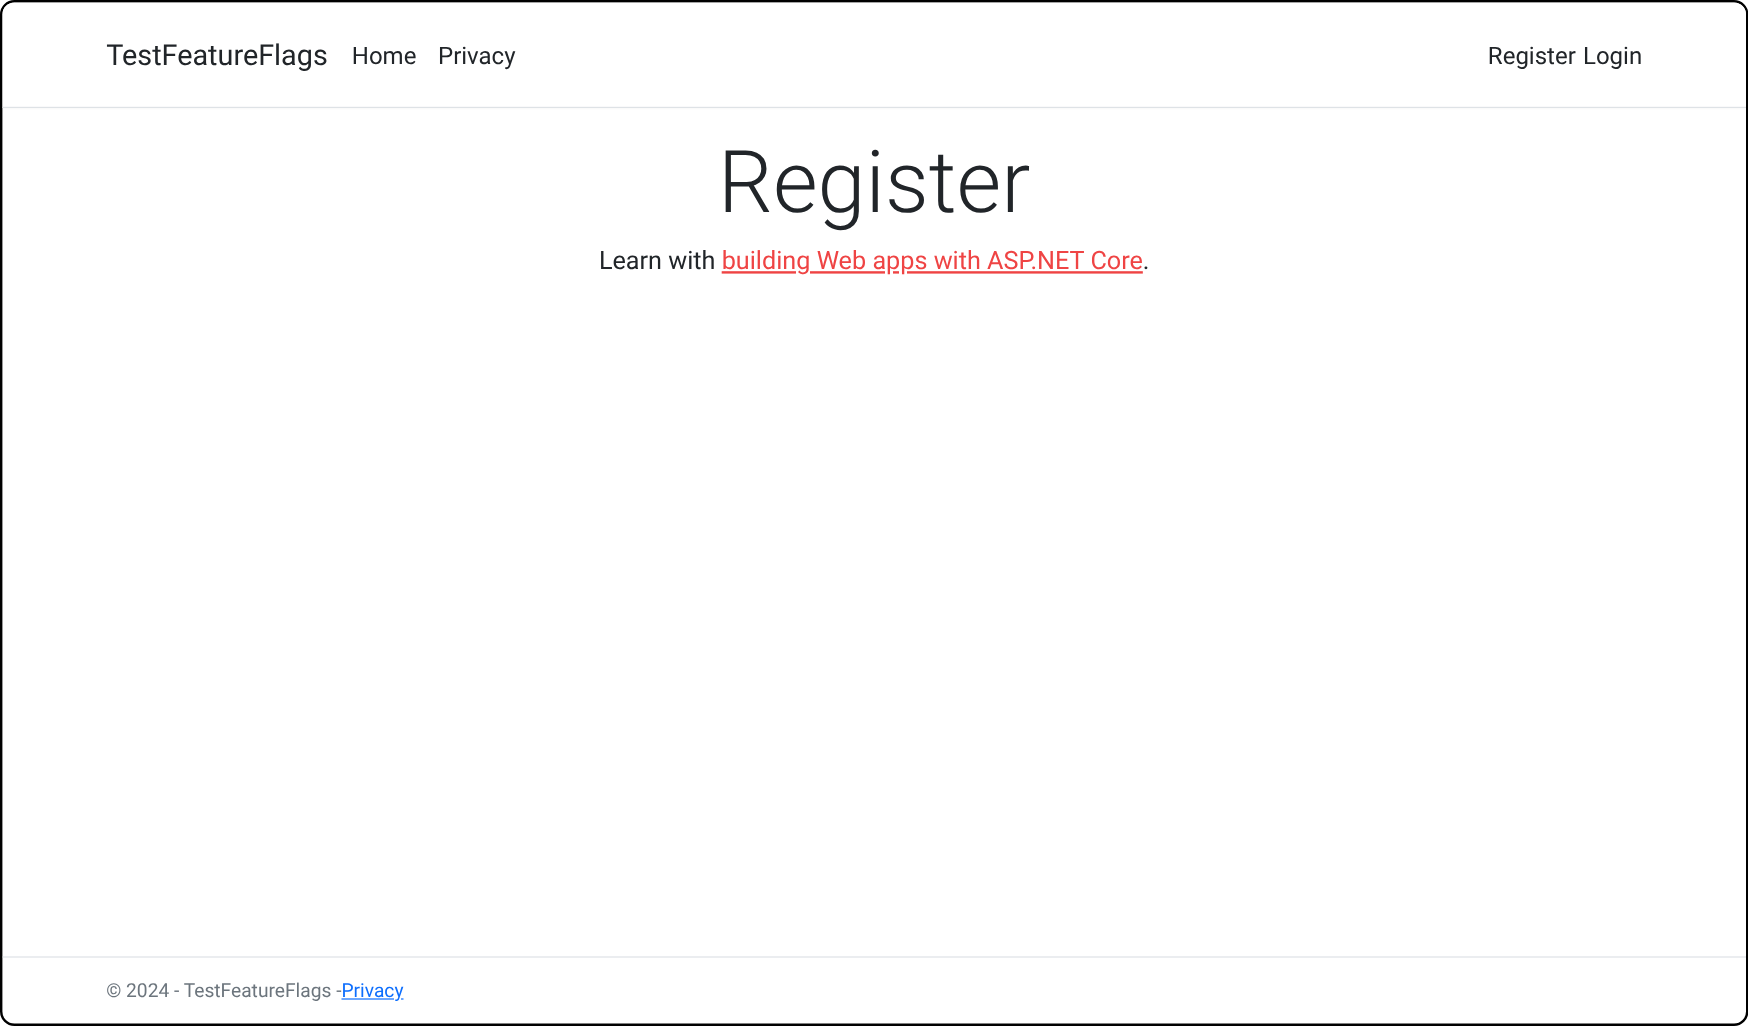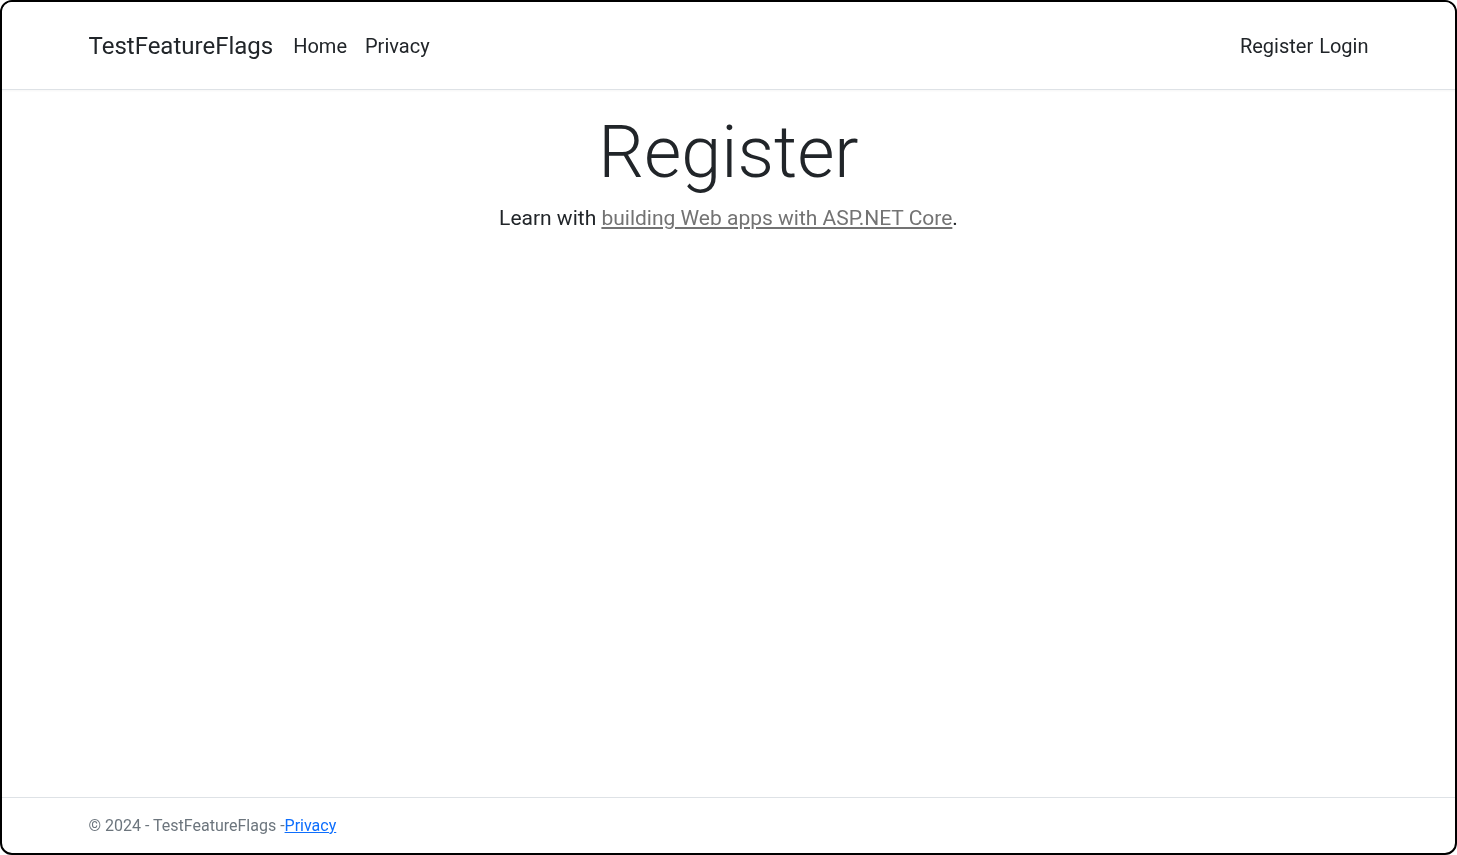--- a/index.html
+++ b/index.html
@@ -70,21 +70,21 @@
       font-weight: 300;
       color: #212529;
       margin-bottom: 10px;
       line-height: 1.2;
     }
     .welcome-text {
       font-size: 21px;
       color: #212529;
     }
     .welcome-link {
-      color: #737373;
+      color: #ef4444;
       text-decoration: underline;
     }
     footer {
       border-top: 1px solid #dee2e6;
       padding: 18px 0;
       color: #6c757d;
       font-size: 16px;
       flex-shrink: 0;
     }
     footer .container {

